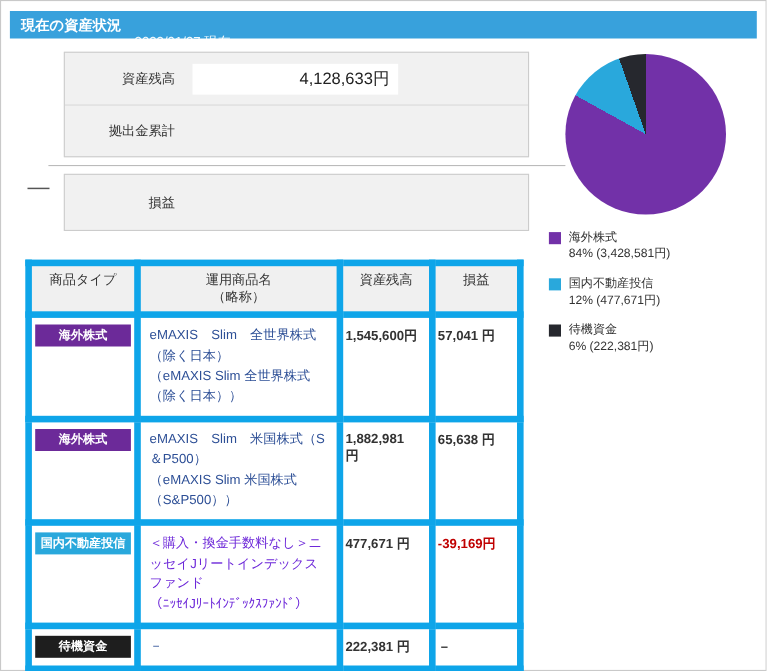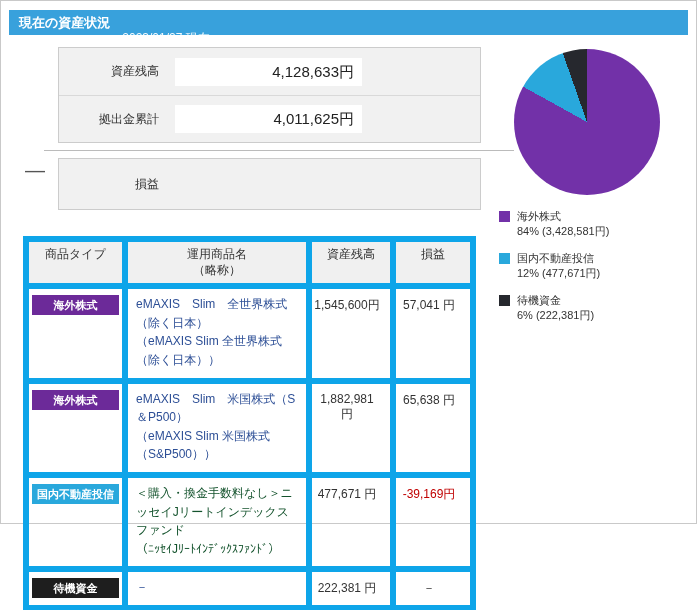--- a/index.html
+++ b/index.html
@@ -2,21 +2,21 @@
 <html><head>
 <meta charset="utf-8">
 <style>
   * { box-sizing: border-box; margin: 0; padding: 0; }
   body {
     width: 697px; height: 610px; margin: 0;
     font-family: "Liberation Sans", "DejaVu Sans", sans-serif;
     background: #fff; color: #333;
   }
   .page {
-    width: 697px; height: 524px;
+    width: 697px; height: 610px;
     border: 1px solid #c9c9c9; background: #fff;
     padding: 9px 8px 0 8px;
   }
   
   .header-bar {
     height: 25px; background: #38a1dc; color: #fff;
     display: flex; align-items: center; padding-left: 10px;
   }
   .header-bar .title { font-size: 13px; font-weight: bold; }
   .header-bar .date { font-size: 12px; margin-left: 12px; opacity: .95; margin-top: 32px; }
@@ -66,21 +66,21 @@
   }
   col.c-type { width: 99px; } col.c-name { width: 184px; }
   col.c-bal { width: 84px; } col.c-pl { width: 80px; }
   td.type-cell { padding: 6px 3px; text-align: center; }
   .badge {
     display: block; color: #fff; font-size: 11px; font-weight: bold;
     height: 20px; line-height: 20px; text-align: center;
   }
   td.name-cell { padding: 6px 8px 8px 8px; color: #2d4f96; line-height: 1.55; margin-top: 36px; }
   td.name-cell .sub { display: block; }
-  td.num-cell { text-align: center; padding: 8px 10px 0 2px; color: #333; }
+  td.num-cell { text-align: left; padding: 8px 10px 0 2px; color: #333; font-weight: bold; }
   tr.total-row td {
     background: #fcefdf; height: 38px; vertical-align: middle;
   }
   tr.total-row td.total-label { padding-left: 10px; text-align: left; }
   tr.total-row td.num-cell { padding-top: 0; }
 
   
   .pie {
     width: 146px; height: 146px; border-radius: 50%;
     margin: 0 auto 14px auto;
@@ -110,21 +110,20 @@
       <div class="summary">
         <span class="minus">—</span>
 
         <div class="sum-box">
           <div class="sum-row">
             <span class="sum-label">資産残高</span>
             <span class="sum-value">4,128,633円</span>
           </div>
           <div class="sum-row">
             <span class="sum-label">拠出金累計</span>
-            <span class="sum-value">4,011,625円</span>
           </div>
         </div>
 
         <div class="eq-line"></div>
 
         <div class="sum-box single">
           <div class="sum-row">
             <span class="sum-label">損益</span>
           </div>
         </div>
@@ -168,21 +167,21 @@
               <span>eMAXIS　Slim　米国株式（S＆P500）</span>
               <span class="sub">（eMAXIS Slim 米国株式（S&amp;P500））</span>
             </td>
             <td class="num-cell">1,882,981 円</td>
             <td class="num-cell">65,638 円</td>
           </tr>
           <tr>
             <td class="type-cell">
                 <span class="badge" style="background: rgb(41, 168, 220);">国内不動産投信</span>
               </td>
-            <td class="name-cell" style="color: #14532d;">
+            <td class="name-cell" style="color: #6d28d9;">
               <span>＜購入・換金手数料なし＞ニッセイJリートインデックスファンド</span>
               <span class="sub">（ﾆｯｾｲJﾘｰﾄｲﾝﾃﾞｯｸｽﾌｧﾝﾄﾞ）</span>
             </td>
             <td class="num-cell">477,671 円</td>
             <td class="num-cell" style="color: rgb(192, 0, 0);">-39,169円</td>
           </tr>
           <tr>
             <td class="type-cell">
                 <span class="badge" style="background: rgb(30, 30, 30);">待機資金</span>
               </td>

